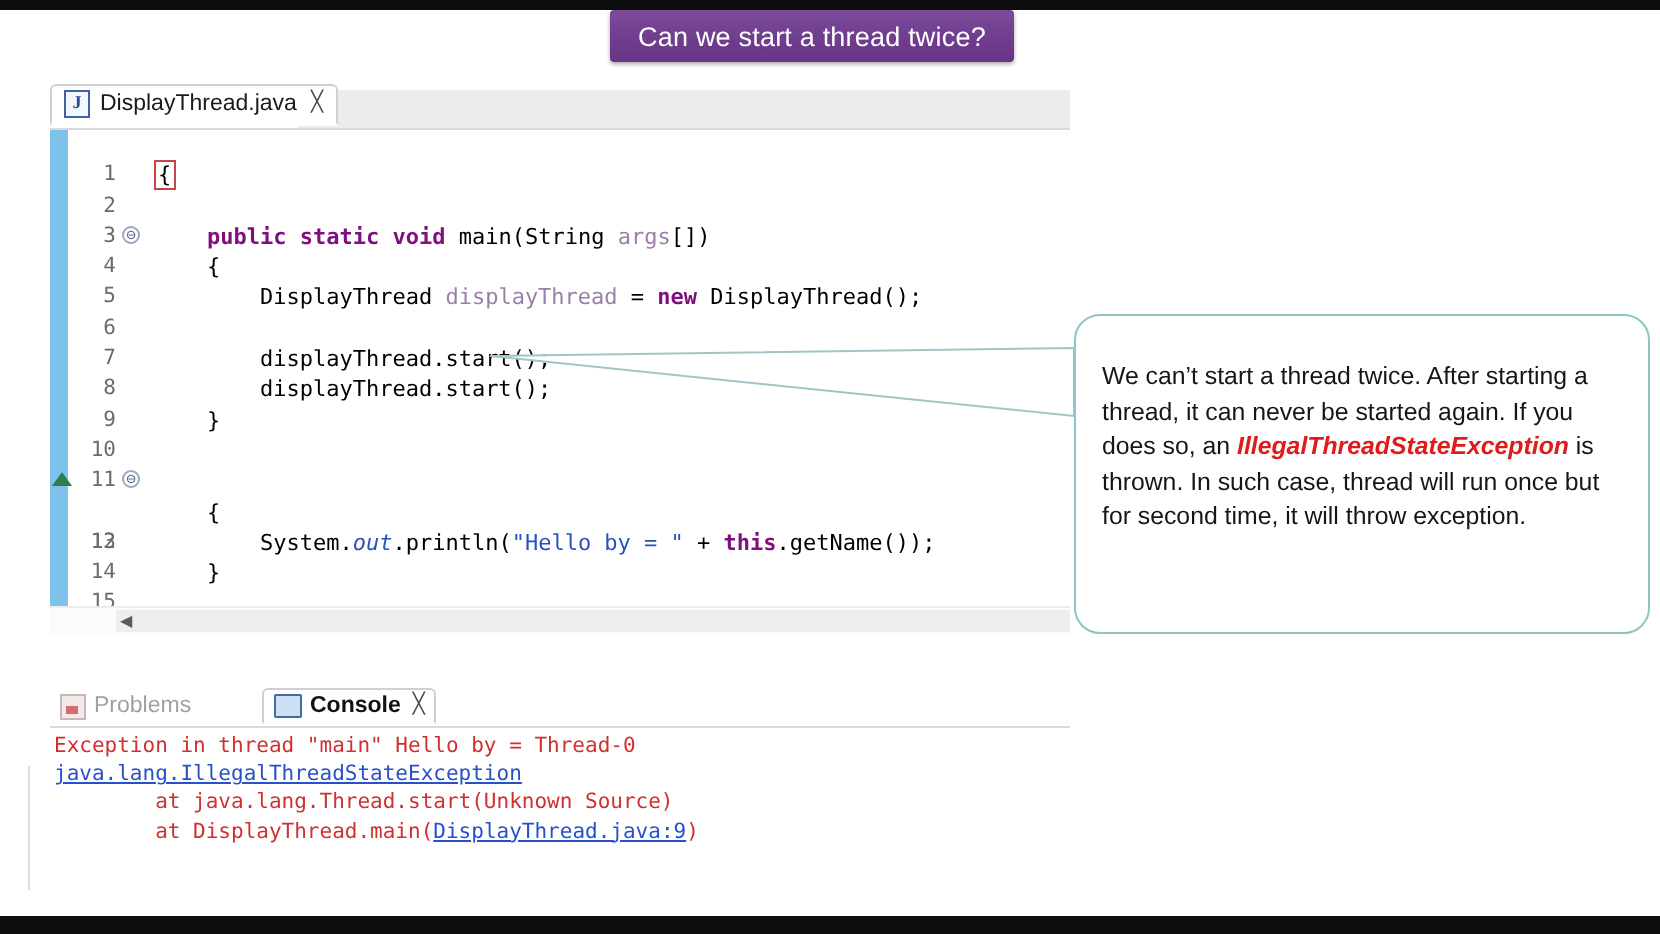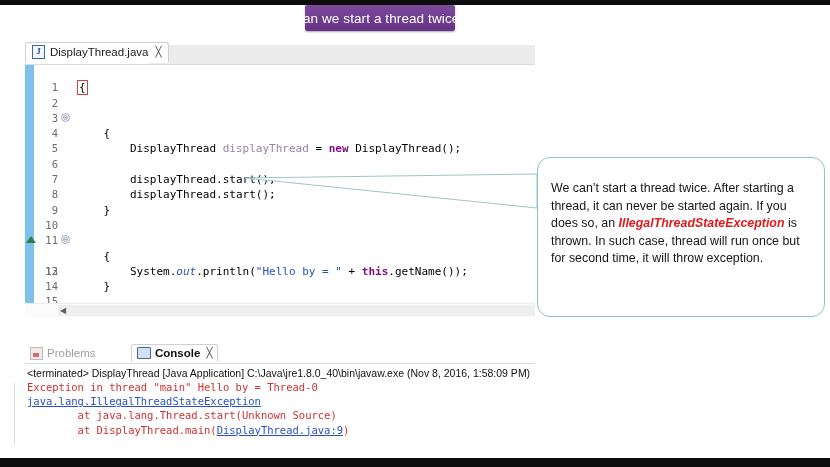--- a/index.html
+++ b/index.html
@@ -26,21 +26,21 @@
     position: absolute;
     left: 0; bottom: 0;
     width: 830px; height: 9px;
     background: #0d0d0d;
   }
 
   
   .title-banner {
     position: absolute;
     left: 305px; top: 5px;
-    width: 150px; height: 26px;
+    width: 202px; height: 26px;
     background: #6f3b8e;
     background: linear-gradient(to bottom, #7b4a99 0%, #673386 100%);
     border-radius: 2px;
     display: flex;
     align-items: center;
     justify-content: center;
     box-shadow: 0 1px 2px rgba(0,0,0,0.35);
   }
   .title-banner-text {
     color: #ffffff;
@@ -401,20 +401,21 @@
           <span class="ctext"><span class="err-brace">{</span></span>
         </div>
 
         <div class="cl">
           <span class="lnum">3</span>
         </div>
 
         <div class="cl">
           <span class="lnum">4</span>
           <span class="fold">⊖</span>
+          <span class="ctext">    <span class="kw">public static void</span> <span class="plain">main(String </span><span class="var">args</span><span class="plain">[])</span></span>
         </div>
 
         <div class="cl">
           <span class="lnum">5</span>
           <span class="ctext">    {</span>
         </div>
 
         <div class="cl">
           <span class="lnum">6</span>
           <span class="ctext">        <span class="plain">DisplayThread </span><span class="var">displayThread</span><span class="plain"> = </span><span class="kw">new</span><span class="plain"> DisplayThread();</span></span>
@@ -490,21 +491,20 @@
         <span class="ctab-label-inactive">Problems</span>
       </div>
       <div class="ctab ctab-console">
         <span class="icon-console"></span>
         <span class="ctab-label-active">Console</span>
         <span class="ctab-close">╳</span>
       </div>
     </div>
 
     <div class="console-body">
-      <div class="console-status">&lt;terminated&gt; DisplayThread [Java Application] C:\Java\jre1.8.0_40\bin\javaw.exe (Nov 8, 2016, 1:58:09 PM)</div>
       <div class="console-out"><span>Exception in thread "main" Hello by = Thread-0</span>
 <span class="link">java.lang.IllegalThreadStateException</span>
 <span>        at java.lang.Thread.start(Unknown Source)</span>
 <span>        at DisplayThread.main(</span><span class="link">DisplayThread.java:9</span><span>)</span></div>
     </div>
   </div>
 </div>
 
 <div class="console-left-rule"></div>
 

